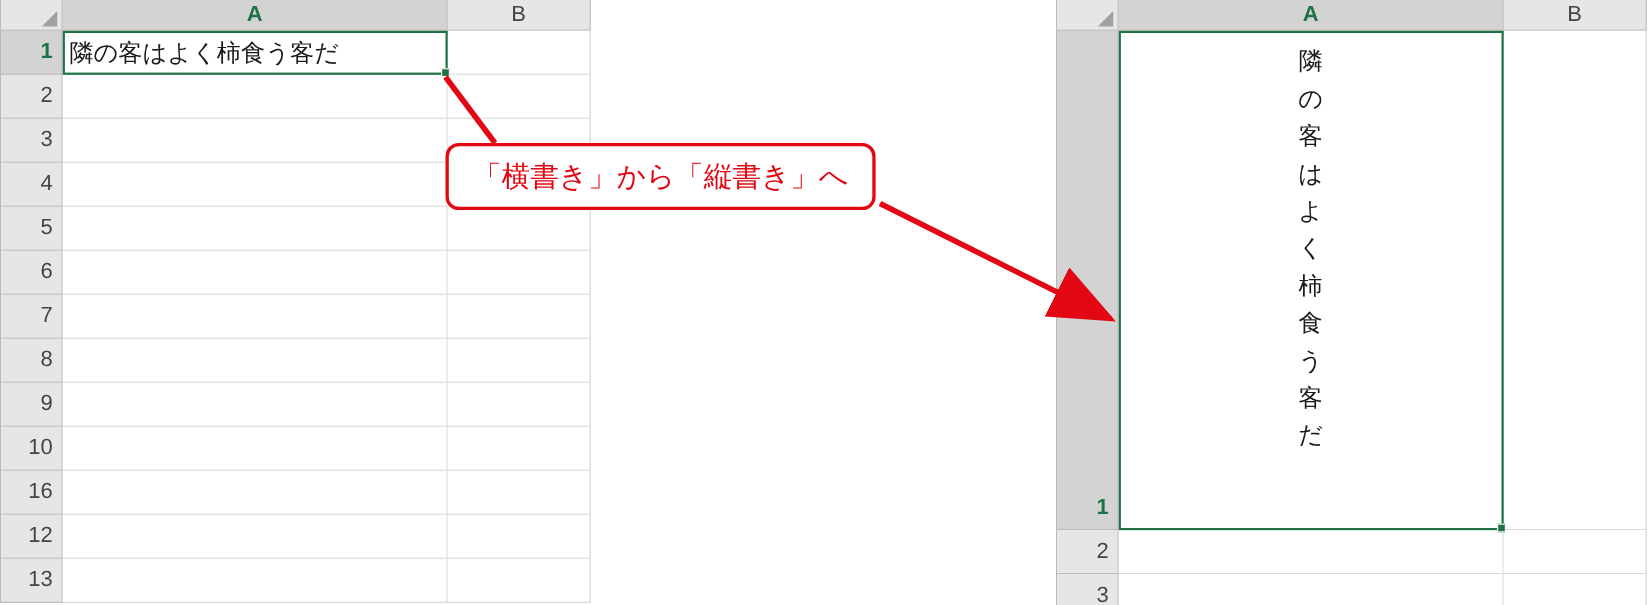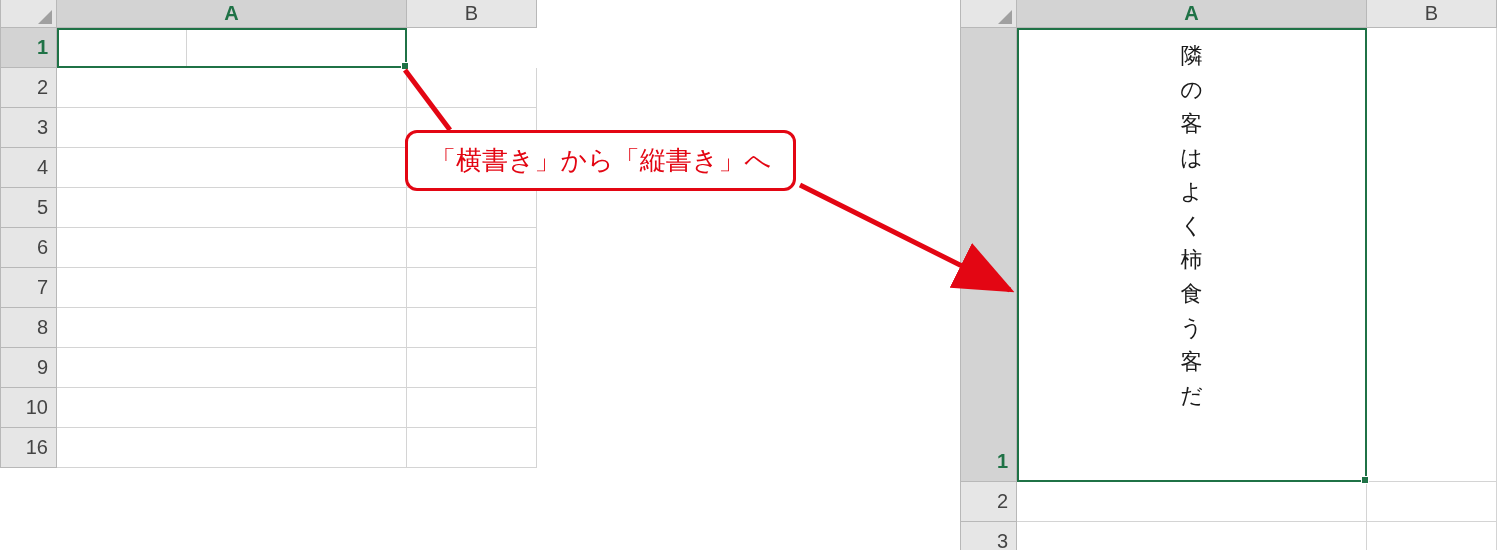--- a/index.html
+++ b/index.html
@@ -150,20 +150,21 @@
 
 <div class="sheet" style="left:0; top:0; width:540px;">
   <div class="colhdr-row">
     <div class="corner"></div>
     <div class="colhdr active" style="width:350px">A</div>
     <div class="colhdr" style="width:130px">B</div>
   </div>
 
   <div class="datarow" style="height:40px">
     <div class="rowhdr active">1</div>
+    <div class="cell" style="width:350px">隣の客はよく柿食う客だ</div>
     <div class="cell" style="width:130px"></div>
   </div>
   <div class="datarow" style="height:40px">
     <div class="rowhdr">2</div>
     <div class="cell" style="width:350px"></div>
     <div class="cell" style="width:130px"></div>
   </div>
   <div class="datarow" style="height:40px">
     <div class="rowhdr">3</div>
     <div class="cell" style="width:350px"></div>
@@ -199,20 +200,30 @@
     <div class="cell" style="width:350px"></div>
     <div class="cell" style="width:130px"></div>
   </div>
   <div class="datarow" style="height:40px">
     <div class="rowhdr">10</div>
     <div class="cell" style="width:350px"></div>
     <div class="cell" style="width:130px"></div>
   </div>
   <div class="datarow" style="height:40px">
     <div class="rowhdr">16</div>
+    <div class="cell" style="width:350px"></div>
+    <div class="cell" style="width:130px"></div>
+  </div>
+  <div class="datarow" style="height:40px">
+    <div class="rowhdr">12</div>
+    <div class="cell" style="width:350px"></div>
+    <div class="cell" style="width:130px"></div>
+  </div>
+  <div class="datarow" style="height:40px">
+    <div class="rowhdr">13</div>
     <div class="cell" style="width:350px"></div>
     <div class="cell" style="width:130px"></div>
   </div>
 
   <div class="selected" style="left:56px; top:28px; width:350px; height:40px;">
     <div class="fill-handle"></div>
   </div>
 </div>
 
 <div class="sheet" style="left:960px; top:0; width:540px;">

